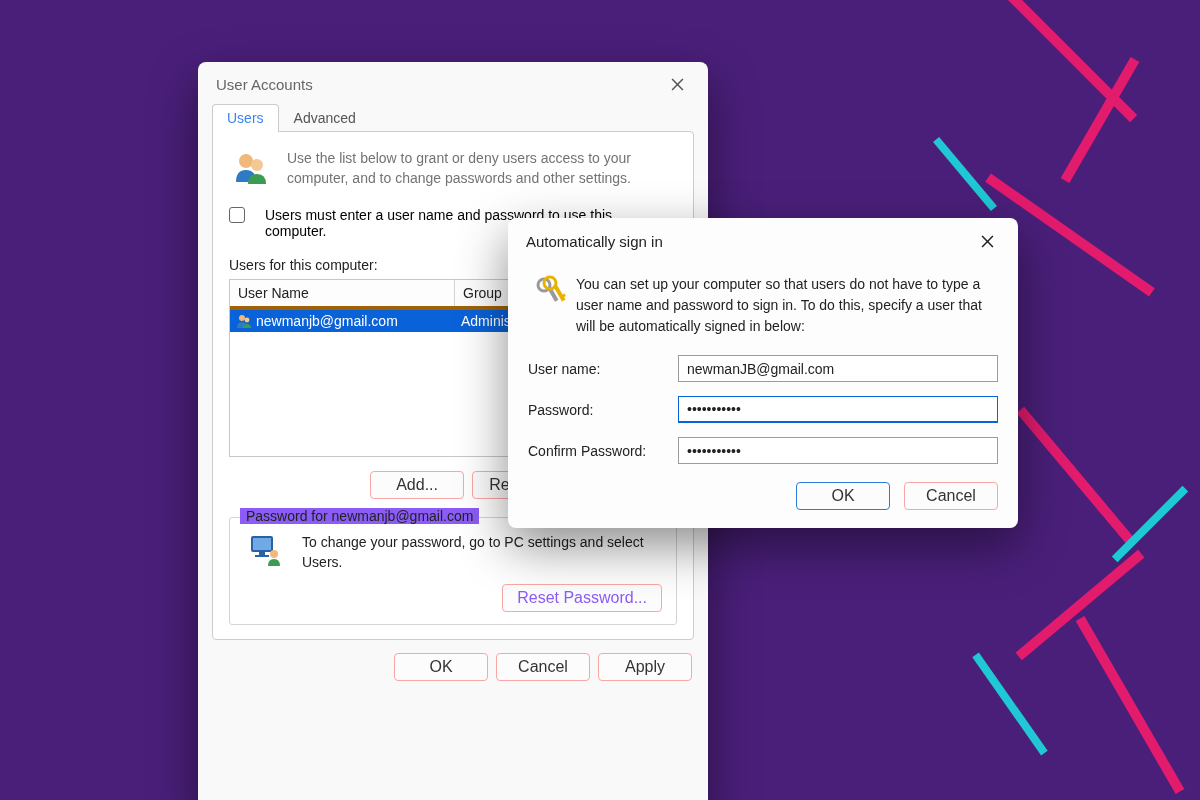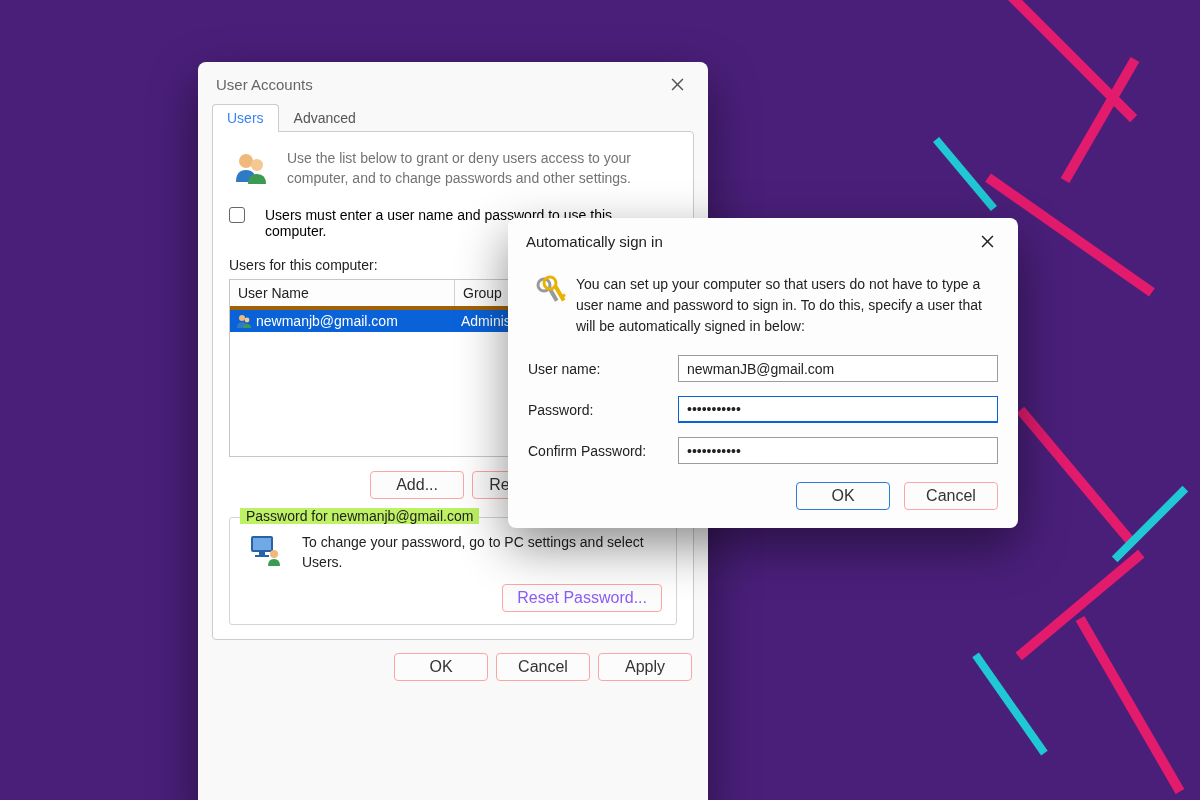--- a/index.html
+++ b/index.html
@@ -144,21 +144,21 @@
     .btn.primary { border-color: #2a7bdc; }
 
     .groupbox {
       border: 1px solid #d4d4d4;
       border-radius: 3px;
       margin-top: 18px;
       padding: 14px 14px 12px;
       position: relative;
     }
     .groupbox .legend {
-      position: absolute; top: -10px; left: 10px; background: #bef264; padding: 0 6px; color: #222; font-size: 14px;
+      position: absolute; top: -10px; left: 10px; background: #8b5cf6; padding: 0 6px; color: #222; font-size: 14px;
     }
     .pw-row { display: flex; gap: 14px; align-items: flex-start; }
     .pw-row .text { line-height: 1.45; color: #222; }
     .pw-actions { display: flex; justify-content: flex-end; margin-top: 12px; }
 
     .main-footer {
       display: flex; justify-content: flex-end; gap: 8px;
       padding: 0 16px 14px;
     }
 

